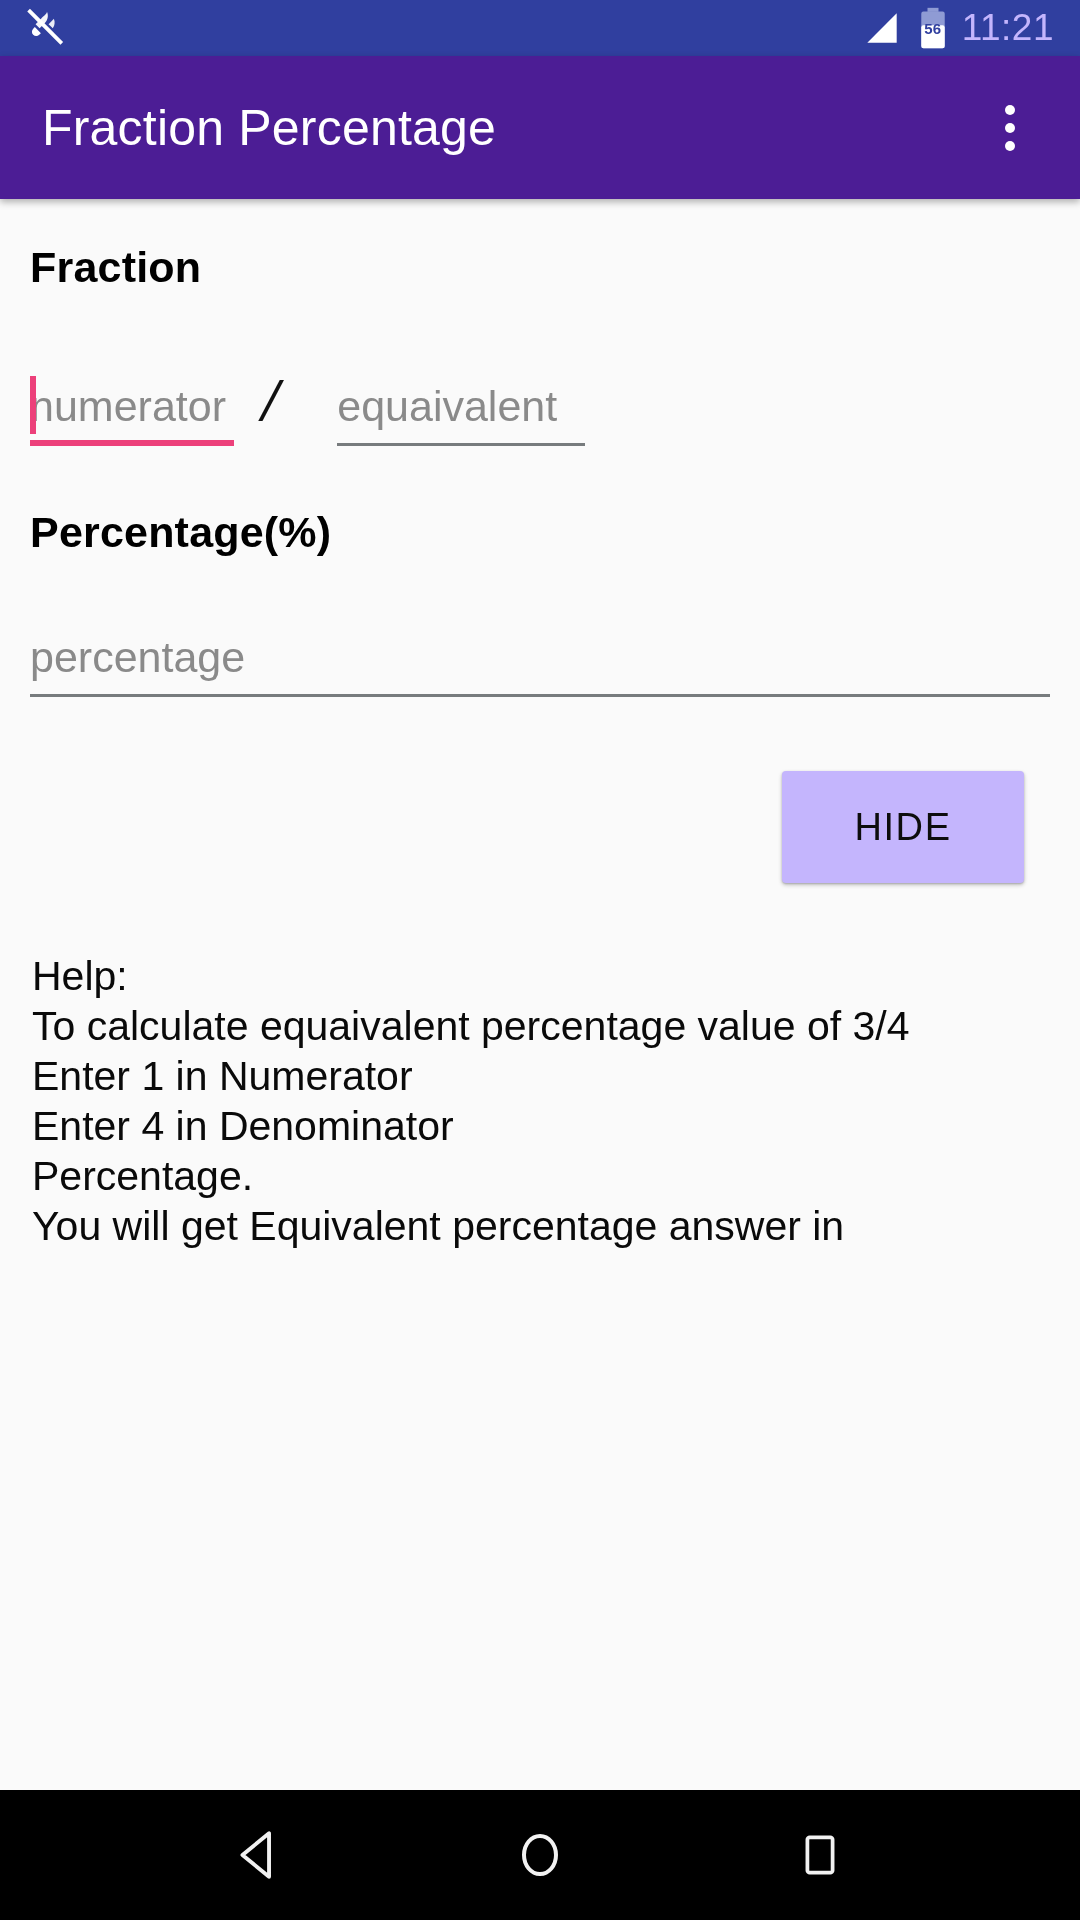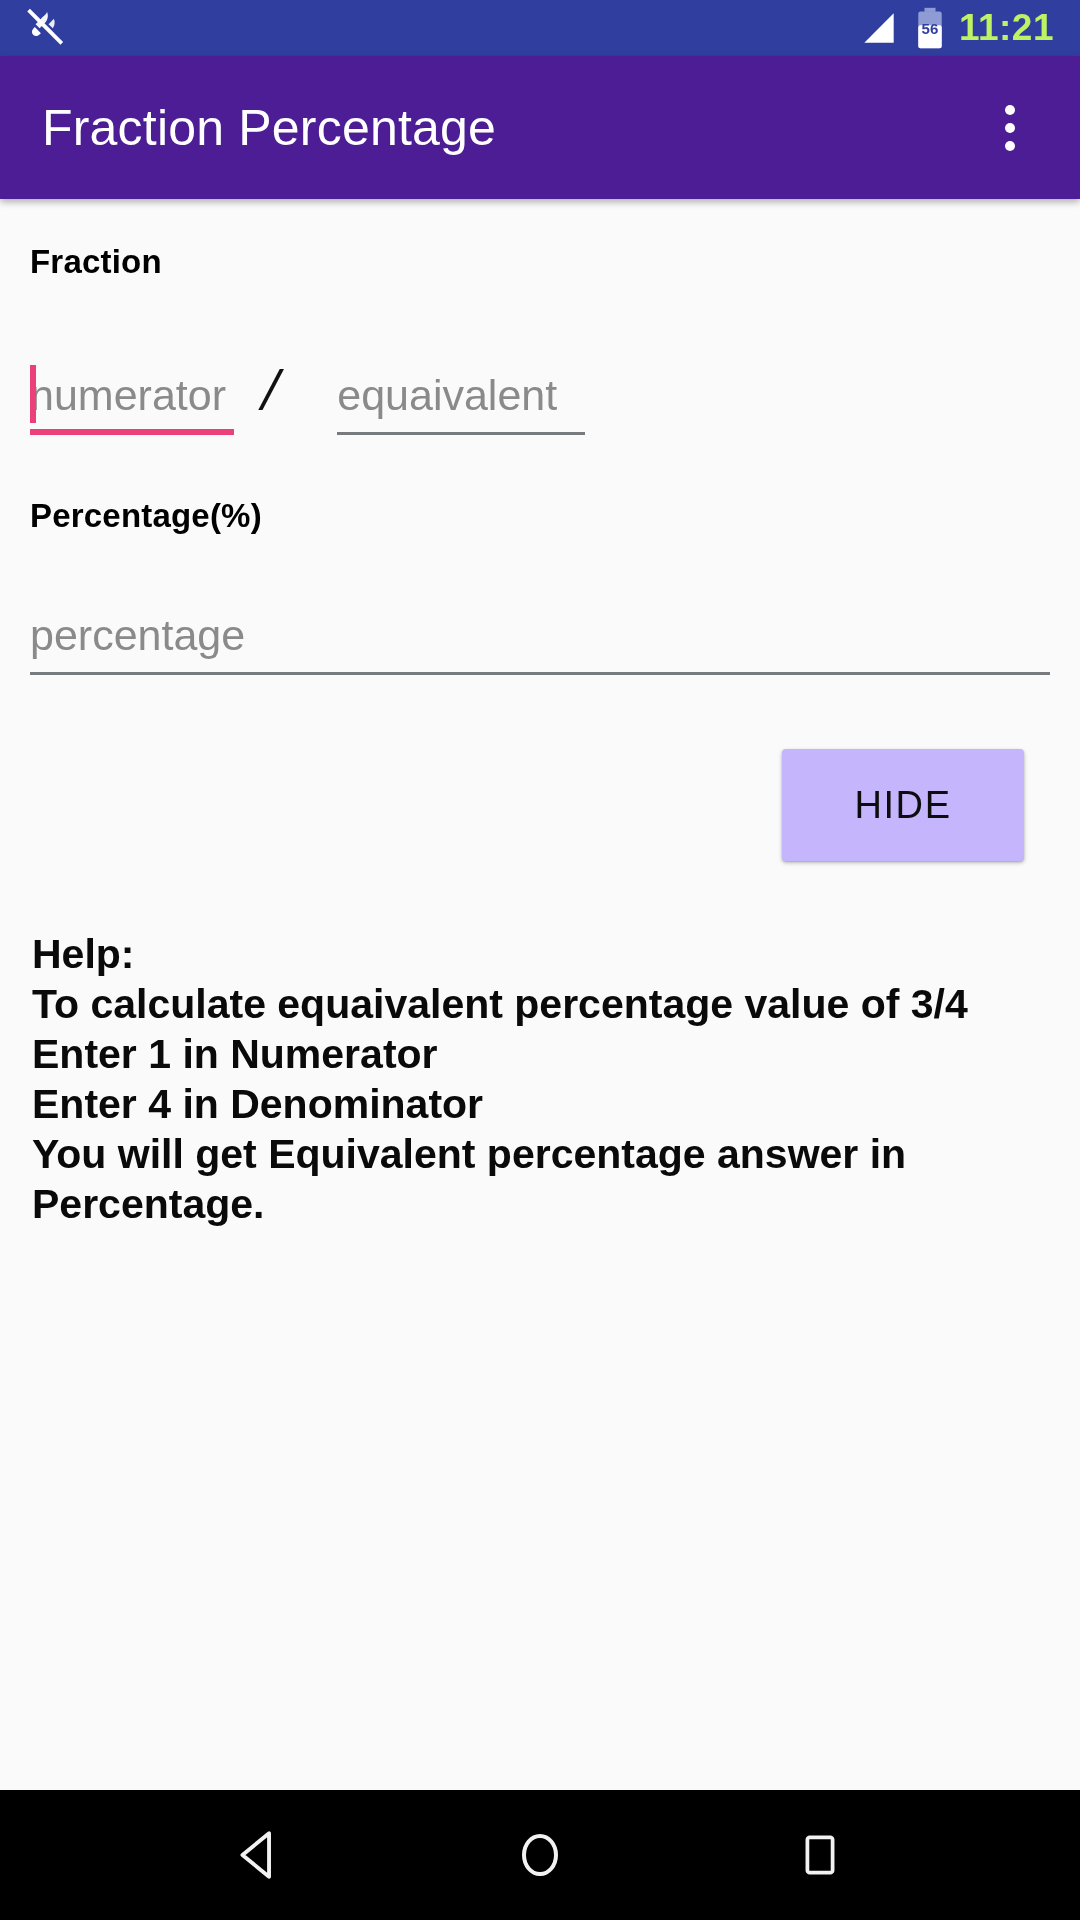--- a/index.html
+++ b/index.html
@@ -23,23 +23,23 @@
     display:flex; align-items:center;
     padding:0 26px 0 22px;
     flex:0 0 56px;
   }
   .status-left { display:flex; align-items:center; gap:14px; }
   .status-right {
     margin-left:auto;
     display:flex; align-items:center; gap:14px;
   }
   .status-clock {
-    color:#bef264;
+    color:#c4b5fd;
     font-size:37px;
-    font-weight:700;
+    font-weight:400;
     letter-spacing:0.5px;
     line-height:1;
     padding-bottom:2px;
   }
   .icon-svg { display:block; }
 
   
   .app-bar {
     height:143px; width:100%;
     background:#4c1d95;
@@ -74,21 +74,21 @@
   
   .content {
     flex:1 1 auto;
     background:#fafafa;
     padding:44px 30px 0 30px;
     position:relative;
     overflow:hidden;
   }
 
   .section-label {
-    font-size:33px;
+    font-size:43px;
     font-weight:bold;
     color:#000000;
     letter-spacing:0.2px;
   }
 
   
   .fraction-row {
     display:flex;
     align-items:flex-end;
     margin-top:62px;
@@ -172,21 +172,21 @@
   }
 
   
   .help-block {
     margin-top:68px;
     padding-left:2px;
     font-size:41px;
     line-height:50px;
     color:#0a0a0a;
   }
-  .help-line { white-space:pre-wrap;font-weight:bold; }
+  .help-line { white-space:pre-wrap; }
 
   
   .nav-bar {
     flex:0 0 130px;
     height:130px;
     width:100%;
     background:#000000;
     display:flex;
     align-items:center;
     justify-content:space-around;
@@ -275,22 +275,22 @@
 
     <div class="button-row">
       <button class="hide-button">HIDE</button>
     </div>
 
     <div class="help-block">
       <div class="help-line">Help:</div>
       <div class="help-line">To calculate equaivalent percentage value of 3/4</div>
       <div class="help-line">Enter 1 in Numerator</div>
       <div class="help-line">Enter 4 in Denominator</div>
+      <div class="help-line">Percentage.</div>
       <div class="help-line">You will get Equivalent percentage answer in</div>
-      <div class="help-line">Percentage.</div>
     </div>
 
   </div>
 
   <div class="nav-bar">
     <div class="nav-btn">
       <svg class="icon-svg" width="62" height="62" viewBox="0 0 24 24">
         <path d="M15.5 3.6 L15.5 20.4 L5.2 12 Z" fill="none" stroke="#f2f2f2" stroke-width="1.5" stroke-linejoin="round"></path>
       </svg>
     </div>

